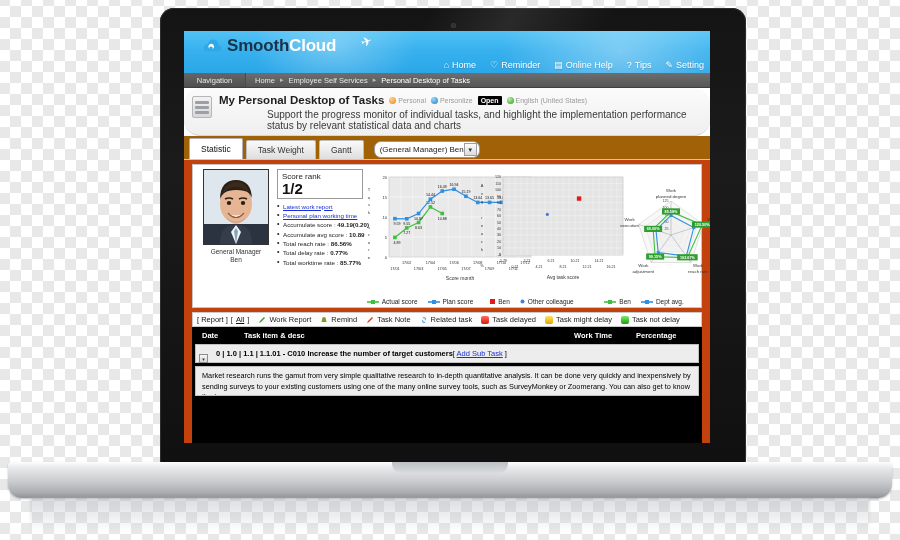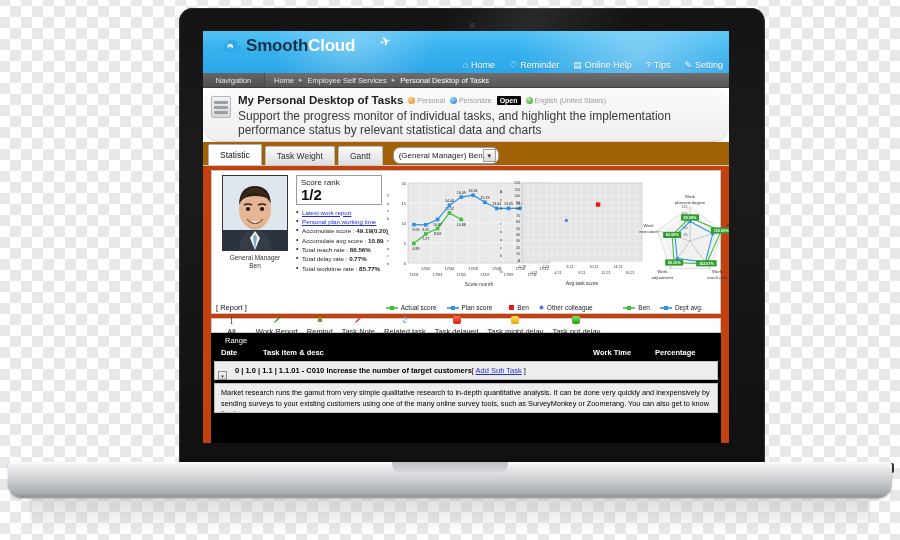--- a/index.html
+++ b/index.html
@@ -8,21 +8,21 @@
     font-family: "Liberation Sans", sans-serif;
     background:
       repeating-conic-gradient(#ffffff 0% 25%, #e8e8e8 0% 50%) 50% / 22px 22px;
     position: relative;
   }
 
   
   #laptop { position:absolute; left:0; top:0; width:900px; height:540px; }
 
   #lid {
-    position:absolute; left:179px; top:8px; width:586px; height:458px;
+    position:absolute; left:160px; top:8px; width:586px; height:458px;
     background: linear-gradient(180deg,#141414 0%, #1b1b1b 35%, #101010 100%);
     border-radius: 14px 14px 6px 6px;
     box-shadow: inset 0 0 0 1px #2e2e2e;
   }
   #lid-gloss {
     position:absolute; left:0; top:0; width:100%; height:120px;
     background: linear-gradient(118deg, rgba(255,255,255,0.00) 42%, rgba(255,255,255,0.09) 55%, rgba(255,255,255,0.00) 70%);
     border-radius: 14px 14px 0 0; pointer-events:none;
   }
   #camera {
@@ -117,21 +117,21 @@
   .pagehead-icon i { display:block; height:3px; background:#9aa0a6; border-radius:1px; }
   .pagehead-right { flex:1; min-width:0; }
   .ph-title-row { display:flex; align-items:center; gap:5px; }
   .ph-title { font-size:11.5px; font-weight:bold; color:#1d1d1d; }
   .ph-chip { display:flex; align-items:center; gap:2px; font-size:7px; color:#9a9a9a; }
   .dot { width:7px; height:7px; border-radius:50%; display:inline-block; }
   .dot.orange { background:radial-gradient(circle at 35% 30%, #ffd08a, #e8861b); }
   .dot.blue   { background:radial-gradient(circle at 35% 30%, #9ad6ff, #1f7fc4); }
   .dot.green  { background:radial-gradient(circle at 35% 30%, #b6f0a6, #2f9e1f); }
   .ph-open { background:#000; color:#fff; font-size:7px; font-weight:bold; padding:1px 3px; border-radius:1px; }
-  .ph-desc { font-size:12px; color:#3a3a3a; margin-top:3px; }
+  .ph-desc { font-size:10px; color:#3a3a3a; margin-top:3px;margin-left:48px; }
 
   .tabbar {
     flex:0 0 24px; display:flex; align-items:flex-end; gap:3px; padding:0 5px;
     background:#a16207; border-bottom:1px solid #c9c9c9;
   }
   .tab {
     height:19px; padding:0 11px; display:flex; align-items:center; font-size:8.5px; color:#333;
     border:1px solid #bdbdbd; border-bottom:none; border-radius:2px 2px 0 0;
     background: linear-gradient(180deg,#fafafa,#dedede);
   }
@@ -174,21 +174,21 @@
   .legendrow { display:flex; justify-content:center; gap:10px; margin-top:1px; }
   .lg { display:flex; align-items:center; gap:3px; font-size:6.5px; color:#222; white-space:nowrap; }
   .lg .lmark { width:12px; height:6px; display:block; }
   .lg .sqmark { width:5px; height:5px; display:block; }
 
   
   .actionbar {
     margin-top:4px; height:15px; flex:0 0 15px; border:1px solid #c9c9c9; background:#fdfdfd;
     display:flex; align-items:center; gap:9px; padding:0 4px; font-size:7.5px; color:#222;
   }
-  .actionbar .grp { display:flex; align-items:center; gap:3px; white-space:nowrap;flex-direction:column; }
+  .actionbar .grp { display:flex; align-items:center; gap:3px; white-space:nowrap; }
   .actionbar a { color:#111; text-decoration:none; }
   .actionbar .ul { text-decoration:underline; }
   .badge { width:8px; height:8px; border-radius:2px; display:inline-block; position:relative; }
   .badge.red { background:linear-gradient(180deg,#ff6b5e,#d81d0d); }
   .badge.yellow { background:linear-gradient(180deg,#ffe066,#e0a800); }
   .badge.green { background:linear-gradient(180deg,#7ee86b,#1f9e10); }
 
   .tablewrap { flex:1; background:#000; color:#fff; padding:3px 0 0 0; overflow:hidden; }
   .trow { display:flex; align-items:center; font-size:7.5px; padding:1px 0; }
   .trow .c-date { width:52px; flex:0 0 52px; padding-left:10px; }
@@ -675,21 +675,20 @@
               <span class="badge yellow"></span>
               <span>Task might delay</span>
             </span>
             <span class="grp">
               <span class="badge green"></span>
               <span>Task not delay</span>
             </span>
           </div>
 
           <div class="tablewrap">
-            <div class="range-row">Range</div>
             <div class="trow hdr">
               <span class="c-date">Date</span>
               <span class="c-task">Task item &amp; desc</span>
               <span class="c-wt">Work Time</span>
               <span class="c-pc">Percentage</span>
             </div>
             <div class="taskcard">
               <span class="expander">▾</span>
               <div class="line1">
                 <b>0 | 1.0 | 1.1 | 1.1.01 - C010</b>

